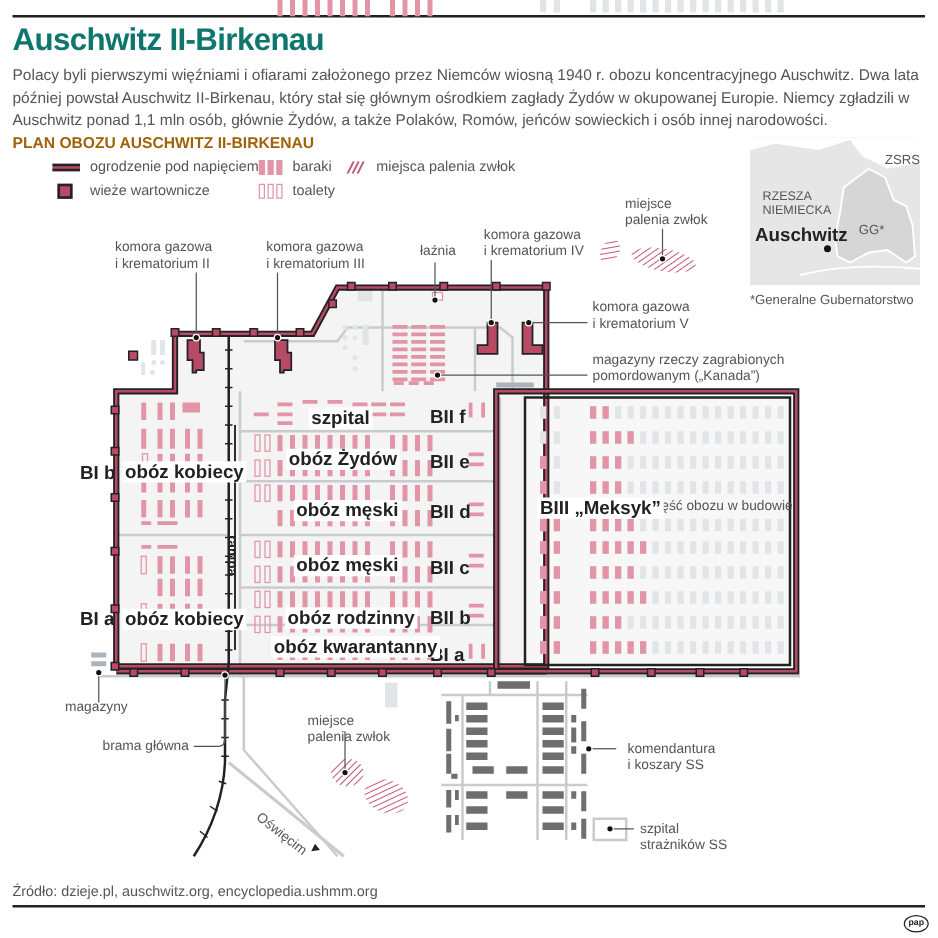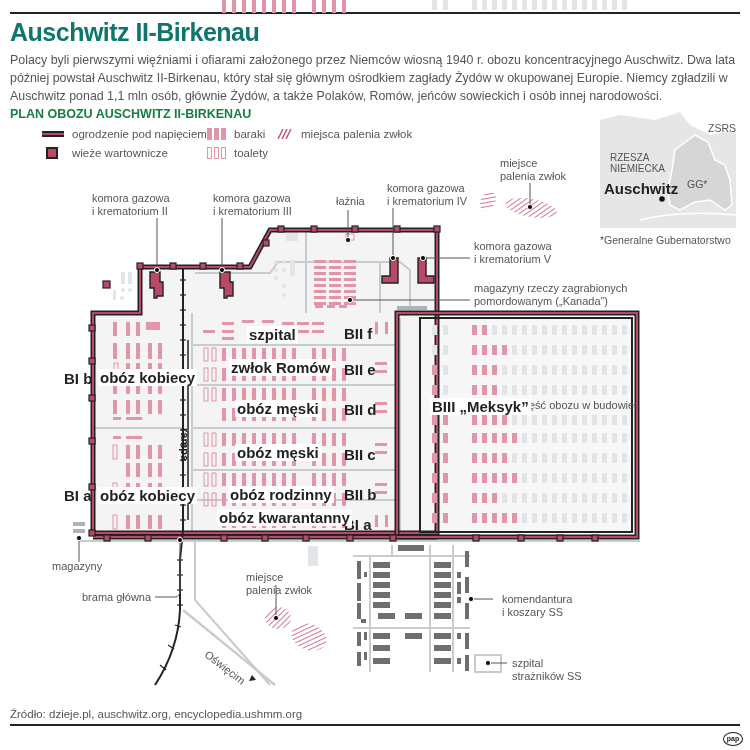--- a/index.html
+++ b/index.html
@@ -1,20 +1,20 @@
 <!DOCTYPE html>
 <html><head>
 <meta charset="utf-8">
 <style>
   html, body { margin:0; padding:0; background:#fff; }
   body { width:750px; height:750px; position:relative; overflow:hidden; font-family:"Liberation Sans", sans-serif; color:#222; }
   .topline { position:absolute; left:10px; top:12px; width:730px; height:1.5px; background:#222; }
   .title { position:absolute; left:10px; top:18px; font-size:25px; font-weight:bold; letter-spacing:-0.5px; color:#0f766e; }
   .intro { position:absolute; left:10px; top:51px; width:735px; font-size:12.4px; line-height:18px; color:#555; }
-  .plan-title { position:absolute; left:10px; top:107px; font-size:12.5px; font-weight:bold; color:#15803d; }
+  .plan-title { position:absolute; left:10px; top:107px; font-size:12.5px; font-weight:bold; color:#a16207; }
   .legend { position:absolute; left:10px; top:128px; font-size:11.5px; color:#555; }
   .legend .it { position:absolute; white-space:nowrap; display:flex; align-items:center; gap:8px;padding-left:32px; }
   .sw-fence { width:22px; height:6px; background:#b94a66; border-top:2px solid #222; border-bottom:2px solid #222; box-sizing:border-box; }
   .sw-tower { width:8px; height:8px; background:#b94a66; border:2px solid #222; margin-left:4px; margin-right:6px; }
   .sw-bar { display:flex; gap:2px; }
   .sw-bar i { display:block; width:5px; height:12px; background:#e195a6; }
   .sw-bar.out i { background:#fff; border:1.2px solid #e195a6; box-sizing:border-box; }
   .sw-hatch { width:16px; height:10px; }
   svg.map { position:absolute; left:0; top:0; }
   .lbl { position:absolute; font-size:11px; color:#555; line-height:13px; white-space:nowrap; }
@@ -584,21 +584,21 @@
 <div class="zone" style="left:342px;top:361px;background:none">BII e</div>
 <div class="zone" style="left:342px;top:401px;background:none">BII d</div>
 <div class="zone" style="left:342px;top:446px;background:none">BII c</div>
 <div class="zone" style="left:342px;top:486px;background:none">BII b</div>
 <div class="zone" style="left:342px;top:516px;background:none">BI a</div>
 <div class="zone" style="left:430px;top:398px">BIII „Meksyk”</div>
 
 <div class="zone" style="left:98px;top:369px">obóz kobiecy</div>
 <div class="zone" style="left:98px;top:487px">obóz kobiecy</div>
 <div class="zone" style="left:247px;top:326px">szpital</div>
-<div class="zone" style="left:229px;top:359px">zwłok Romów</div>
+<div class="zone" style="left:229px;top:359px">obóz Żydów</div>
 <div class="zone" style="left:235px;top:400px">obóz męski</div>
 <div class="zone" style="left:235px;top:444px">obóz męski</div>
 <div class="zone" style="left:228px;top:486px">obóz rodzinny</div>
 <div class="zone" style="left:217px;top:509px">obóz kwarantanny</div>
 
 <div class="source">Źródło: dzieje.pl, auschwitz.org, encyclopedia.ushmm.org</div>
 <div class="botline"></div>
 <div class="pap">pap</div>
 
 </body></html>

